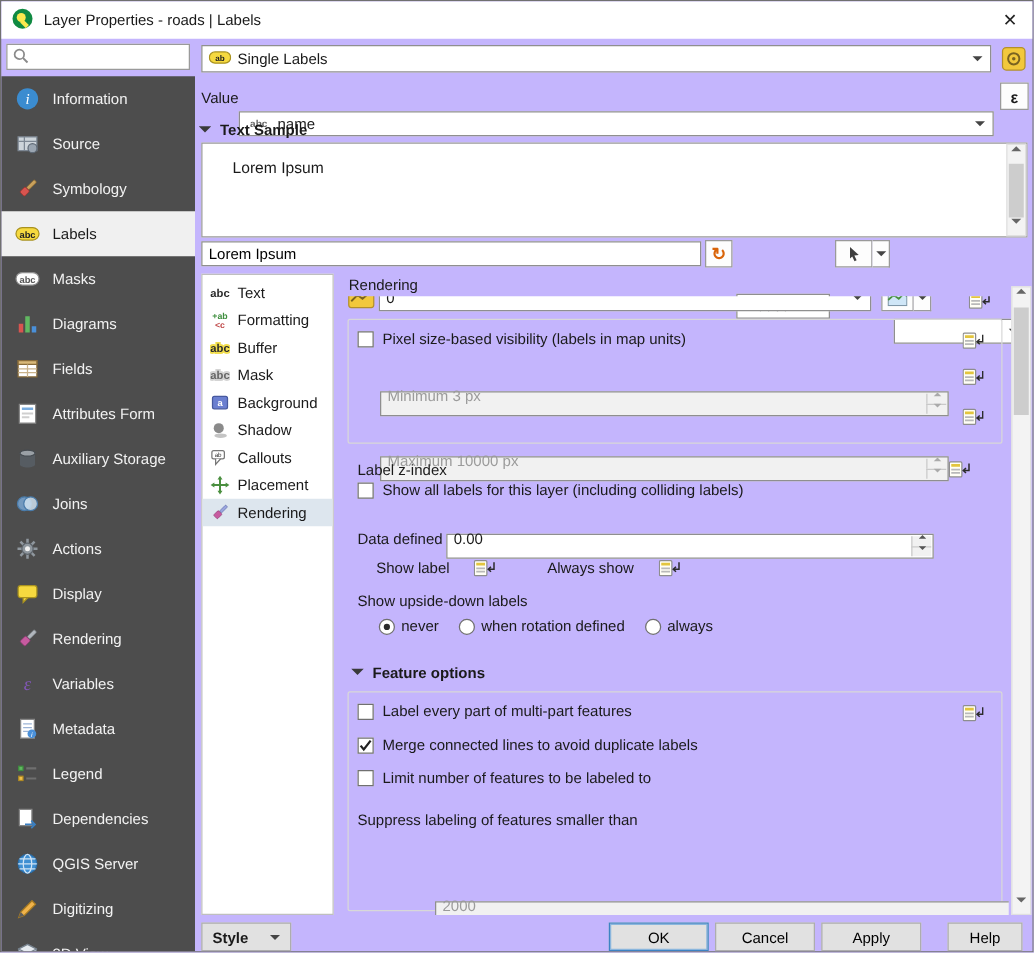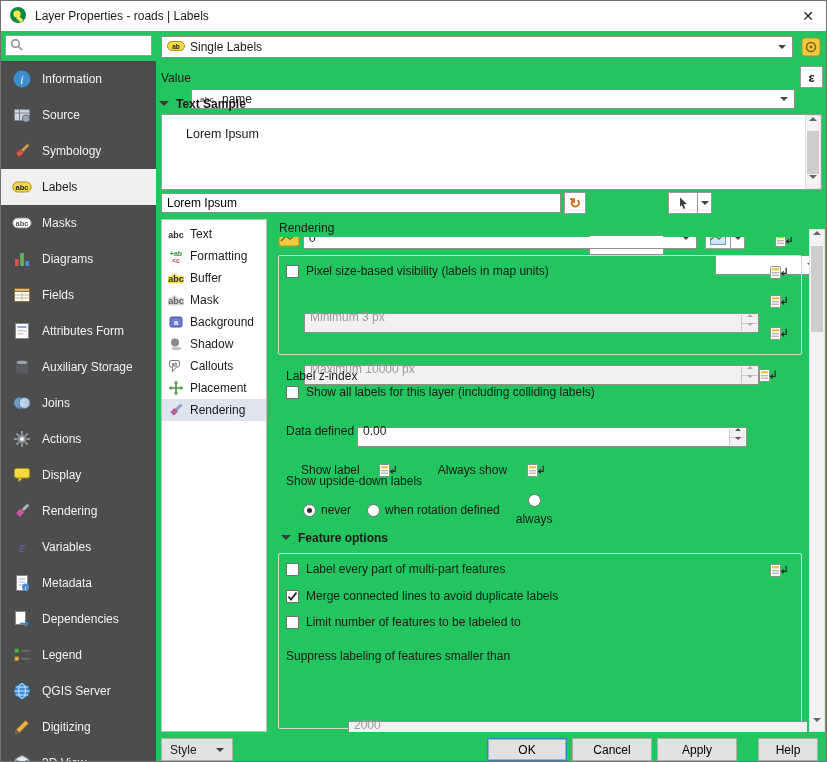--- a/index.html
+++ b/index.html
@@ -1,17 +1,17 @@
 <!DOCTYPE html>
 <html><head>
 <meta charset="utf-8">
 <style>
   * { box-sizing: border-box; margin: 0; padding: 0; }
   body { font-family: "Liberation Sans", sans-serif; font-size: 12px; color: #1a1a1a; }
-  .window { position: relative; width: 827px; height: 762px; background: #22c55e; overflow: hidden; border: 1px solid #707070; }
+  .window { position: relative; width: 827px; height: 762px; background: #c4b5fd; overflow: hidden; border: 1px solid #707070; }
 
   
   .titlebar { position: absolute; left: 0; top: 0; width: 100%; height: 30px; background: #fff; display: flex; align-items: center; padding-left: 8px; gap: 8px; }
   .title-text { flex: 1; }
   .close-btn { width: 36px; height: 30px; display: flex; align-items: center; justify-content: center; font-size: 14px; color: #222; cursor: default; }
 
   
   .search-wrap { position: absolute; left: 4px; top: 34px; width: 147px; height: 21px; background: #fff; border: 1px solid #9a9a9a; display: flex; align-items: center; padding-left: 4px; gap: 4px; }
   .search-wrap input { border: none; outline: none; flex: 1; min-width: 0; font-size: 12px; background: transparent; }
   .sidebar { position: absolute; left: 0; top: 60px; width: 155px; bottom: 0; background: #4d4d4d; overflow: hidden; }
@@ -248,36 +248,36 @@
             <line x1="6.5" y1="12" x2="11" y2="12" stroke="#9bb3d6"></line>
             <circle cx="13.5" cy="14" r="3.5" fill="#4a90d9"></circle>
             <text x="13.5" y="16.5" text-anchor="middle" font-size="5.5" font-style="italic" fill="#fff">i</text>
           </svg>
         </span>
       <span class="lbl">Metadata</span>
     </div>
     <div class="nav-item">
       <span class="nicon">
           <svg width="20" height="20">
-            <rect x="3.5" y="2.5" width="10" height="13" fill="#fff" stroke="#878787"></rect>
-            <path d="M8 14.5 H16 M13 11.5 L16 14.5 L13 17.5" fill="none" stroke="#3a7fc1" stroke-width="1.4"></path>
-          </svg>
-        </span>
-      <span class="lbl">Dependencies</span>
-    </div>
-    <div class="nav-item">
-      <span class="nicon">
-          <svg width="20" height="20">
             <rect x="3" y="4" width="3.4" height="3.4" fill="#61b861" stroke="#3f8f3f"></rect>
             <rect x="3" y="12" width="3.4" height="3.4" fill="#f0c04a" stroke="#b08a23"></rect>
             <line x1="9" y1="5.7" x2="17" y2="5.7" stroke="#6f6f6f" stroke-width="1.6"></line>
             <line x1="9" y1="13.7" x2="17" y2="13.7" stroke="#6f6f6f" stroke-width="1.6"></line>
           </svg>
         </span>
       <span class="lbl">Legend</span>
+    </div>
+    <div class="nav-item">
+      <span class="nicon">
+          <svg width="20" height="20">
+            <rect x="3.5" y="2.5" width="10" height="13" fill="#fff" stroke="#878787"></rect>
+            <path d="M8 14.5 H16 M13 11.5 L16 14.5 L13 17.5" fill="none" stroke="#3a7fc1" stroke-width="1.4"></path>
+          </svg>
+        </span>
+      <span class="lbl">Dependencies</span>
     </div>
     <div class="nav-item">
       <span class="nicon">
           <svg width="20" height="20">
             <circle cx="10" cy="10" r="7.5" fill="#3f8fd2" stroke="#2a6da8"></circle>
             <ellipse cx="10" cy="10" rx="3.4" ry="7.5" fill="none" stroke="#cfe3f5"></ellipse>
             <line x1="2.5" y1="10" x2="17.5" y2="10" stroke="#cfe3f5"></line>
             <line x1="3.6" y1="6" x2="16.4" y2="6" stroke="#cfe3f5"></line>
             <line x1="3.6" y1="14" x2="16.4" y2="14" stroke="#cfe3f5"></line>
           </svg>
@@ -550,21 +550,21 @@
           <path d="M16.2 2.8 V8.4 H12.2 M13.8 6.4 L11.6 8.4 L13.8 10.4" fill="none" stroke="#2b2b2b" stroke-width="1.2"></path>
         </svg>
     </button>
 
     <div class="row abs" style="left:13px; top:148px;">
       <span class="cb"></span>
       <span class="lbl">Show all labels for this layer (including colliding labels)</span>
     </div>
 
     <span class="abs lbl" style="left:13px; top:187px;">Data defined</span>
-    <div class="row abs" style="left:28px; top:207px; gap:16px;margin-top:16px;">
+    <div class="row abs" style="left:28px; top:207px; gap:16px;">
       <span class="lbl">Show label</span>
       <button class="dd-btn">
         <svg width="17" height="15" viewBox="0 0 17 15">
             <rect x="0.5" y="1.5" width="10" height="12" rx="1" fill="#fffef5" stroke="#8e8e8e"></rect>
             <rect x="2" y="3.2" width="7" height="2.2" fill="#e3c53e"></rect>
             <rect x="2" y="7" width="7" height="1.4" fill="#b9b9b9"></rect>
             <rect x="2" y="9.6" width="7" height="1.4" fill="#b9b9b9"></rect>
             <path d="M16.2 2.8 V8.4 H12.2 M13.8 6.4 L11.6 8.4 L13.8 10.4" fill="none" stroke="#2b2b2b" stroke-width="1.2"></path>
           </svg>
       </button>
@@ -583,21 +583,21 @@
     <span class="abs lbl" style="left:13px; top:237px;">Show upside-down labels</span>
     <div class="row abs" style="left:30px; top:257px; gap:16px;">
       <span class="row" style="gap:5px;">
         <span class="radio sel"></span>
         <span class="lbl">never</span>
       </span>
       <span class="row" style="gap:5px;">
         <span class="radio"></span>
         <span class="lbl">when rotation defined</span>
       </span>
-      <span class="row" style="gap:5px;flex-direction:column;">
+      <span class="row" style="gap:5px;">
         <span class="radio"></span>
         <span class="lbl">always</span>
       </span>
     </div>
 
     <div class="sect" style="left:8px; top:293px;">
       <span class="tri"></span>
       <span>Feature options</span>
     </div>
     <div class="frame" style="left:5px; top:316px; width:524px; height:176px;"></div>
@@ -640,21 +640,21 @@
     <span class="abs lbl" style="left:13px; top:412px;">Suppress labeling of features smaller than</span>
 
   </div>
 
   <div class="vscroll" style="left:808px; top:228px; height:503px;">
     <span class="vs-btn up"></span>
     <span class="vs-btn dn" style="bottom:0;"></span>
     <span class="vs-thumb" style="top:16px; height:86px;"></span>
   </div>
 
-  <div class="btn style-btn" style="left:160px; top:737px; width:72px;">
+  <div class="btn style-btn" style="left:160px; top:737px; width:72px;font-weight:bold;">
     <span>Style</span>
     <span class="arr"></span>
   </div>
   <button class="btn default" style="left:486px; top:737px; width:80px;">OK</button>
   <button class="btn" style="left:571px; top:737px; width:80px;">Cancel</button>
   <button class="btn" style="left:656px; top:737px; width:80px;">Apply</button>
   <button class="btn" style="left:741px; top:737px; width:60px;margin-left:16px;">Help</button>
 
 </div>
 

